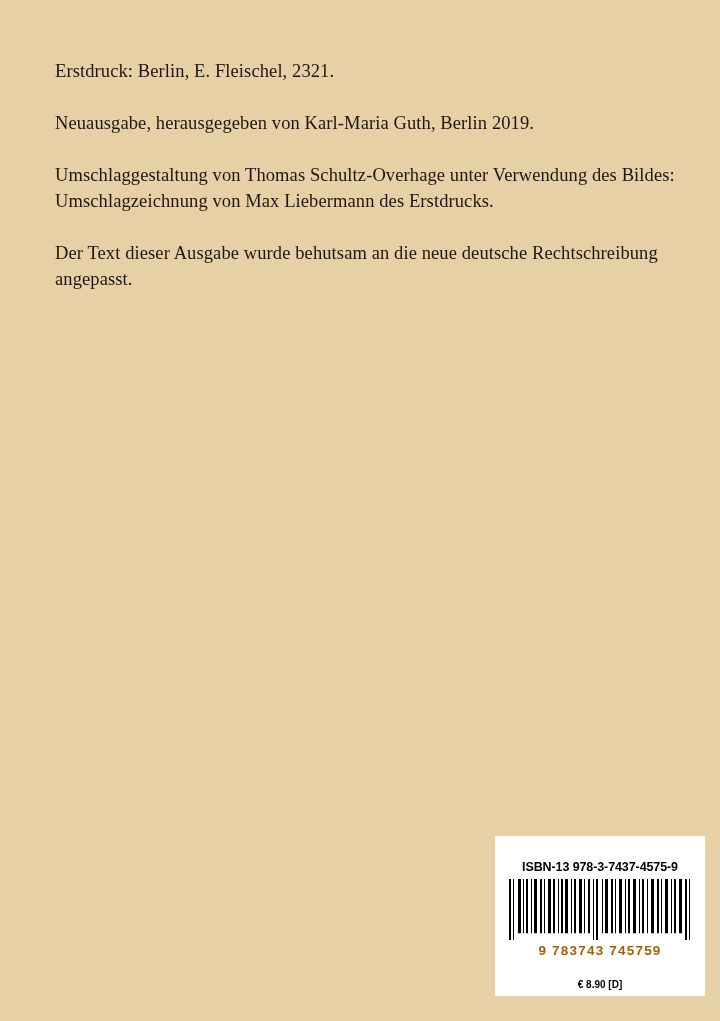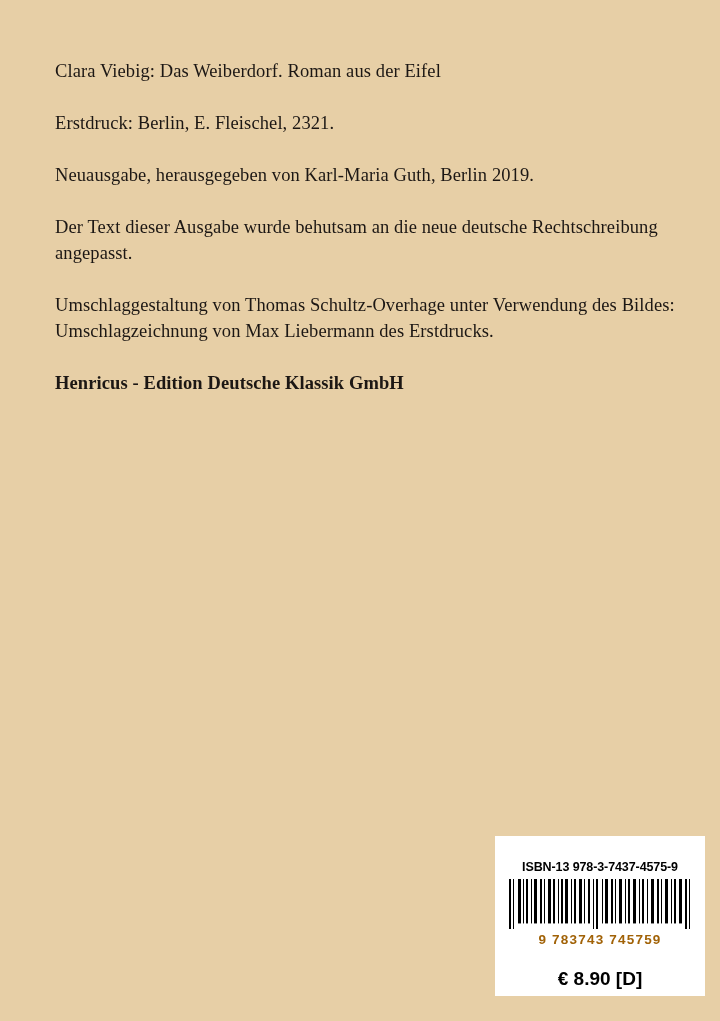--- a/index.html
+++ b/index.html
@@ -69,39 +69,37 @@
     font-family: "Liberation Sans", sans-serif;
     font-size: 13.5px;
     font-weight: bold;
     color: #a16207;
     letter-spacing: 1.2px;
     margin-top: 3px;
     white-space: nowrap;
   }
   .price {
     font-family: "Liberation Sans", sans-serif;
-    font-size: 19px;
+    font-size: 10px;
     font-weight: bold;
     color: #000;
     margin-top: 21px;
     white-space: nowrap;
   }
 </style>
 </head>
 <body>
 
 <div class="page">
 
   <div class="text-block">
-    <p class="para">Clara Viebig: Das Weiberdorf. Roman aus der Eifel</p>
     <p class="para">Erstdruck: Berlin, E. Fleischel, 2321.</p>
     <p class="para">Neuausgabe, herausgegeben von Karl-Maria Guth, Berlin 2019.</p>
+    <p class="para multi">Umschlaggestaltung von Thomas Schultz-Overhage unter Verwendung des Bildes: Umschlagzeichnung von Max Liebermann des Erstdrucks.</p>
     <p class="para multi">Der Text dieser Ausgabe wurde behutsam an die neue deutsche Rechtschreibung angepasst.</p>
-    <p class="para multi">Umschlaggestaltung von Thomas Schultz-Overhage unter Verwendung des Bildes: Umschlagzeichnung von Max Liebermann des Erstdrucks.</p>
-    <p class="para publisher">Henricus - Edition Deutsche Klassik GmbH</p>
   </div>
 
   <div class="barcode-box">
     <div class="isbn-label">ISBN-13 978-3-7437-4575-9</div>
     <svg class="bars" viewBox="0 0 186 72" preserveAspectRatio="none">
       <g fill="#000">
         <rect x="2" y="0" width="2" height="72"></rect>
         <rect x="6" y="0" width="1" height="72"></rect>
         <rect x="11" y="0" width="3" height="64"></rect>
         <rect x="16" y="0" width="1" height="64"></rect>

